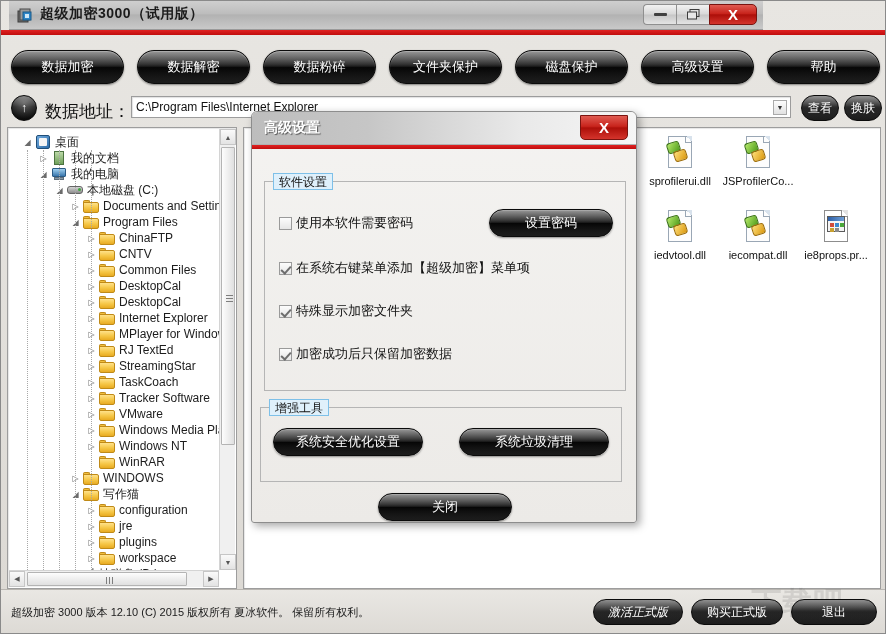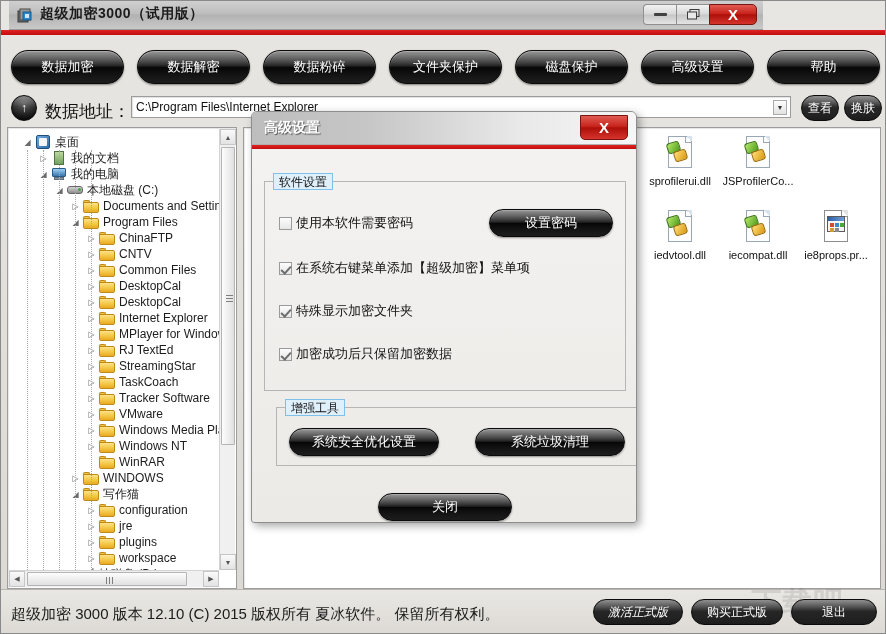--- a/index.html
+++ b/index.html
@@ -259,21 +259,21 @@
   }
 
   
   .statusbar {
     position: absolute; left: 0; bottom: 0; width: 886px; height: 44px;
     background: linear-gradient(180deg,#e9e7e3,#dddad5);
     border-top: 1px solid #b9b6b1;
   }
   .status-text {
     position: absolute; left: 10px; top: 15px;
-    font-size: 15px; color: #1a1a1a; white-space: nowrap; text-align: center;
+    font-size: 11px; color: #1a1a1a; white-space: nowrap; text-align: center;
   }
   .sbtn {
     position: absolute; top: 9px; height: 26px;
     border-radius: 13px;
     background:
       linear-gradient(180deg, rgba(255,255,255,0.38) 0%, rgba(255,255,255,0.05) 45%, rgba(0,0,0,0.35) 100%),
       linear-gradient(180deg,#4a4a4a 0%, #1b1b1b 50%, #2c2c2c 100%);
     border: 1px solid #0b0b0b; color: #fff; font-size: 12px;
     display:flex; align-items:center; justify-content:center;
     cursor: pointer; white-space: nowrap;
@@ -742,21 +742,21 @@
           <span class="cbox checked"></span>
           <span>特殊显示加密文件夹</span>
         </div>
 
         <div class="cbrow" style="left:14px; top:163px;">
           <span class="cbox checked"></span>
           <span>加密成功后只保留加密数据</span>
         </div>
       </div>
 
-      <div class="group" style="left:24px; top:258px; width:362px; height:59px;">
+      <div class="group" style="left:8px; top:258px; width:362px; height:75px;">
         <div class="group-label">增强工具</div>
         <div class="dbtn" style="left:12px; top:20px; width:150px;">系统安全优化设置</div>
         <div class="dbtn" style="left:198px; top:20px; width:150px;">系统垃圾清理</div>
       </div>
 
       <div class="dbtn" style="left:126px; top:344px; width:134px;">关闭</div>
     </div>
   </div>
 
   <div class="statusbar">

